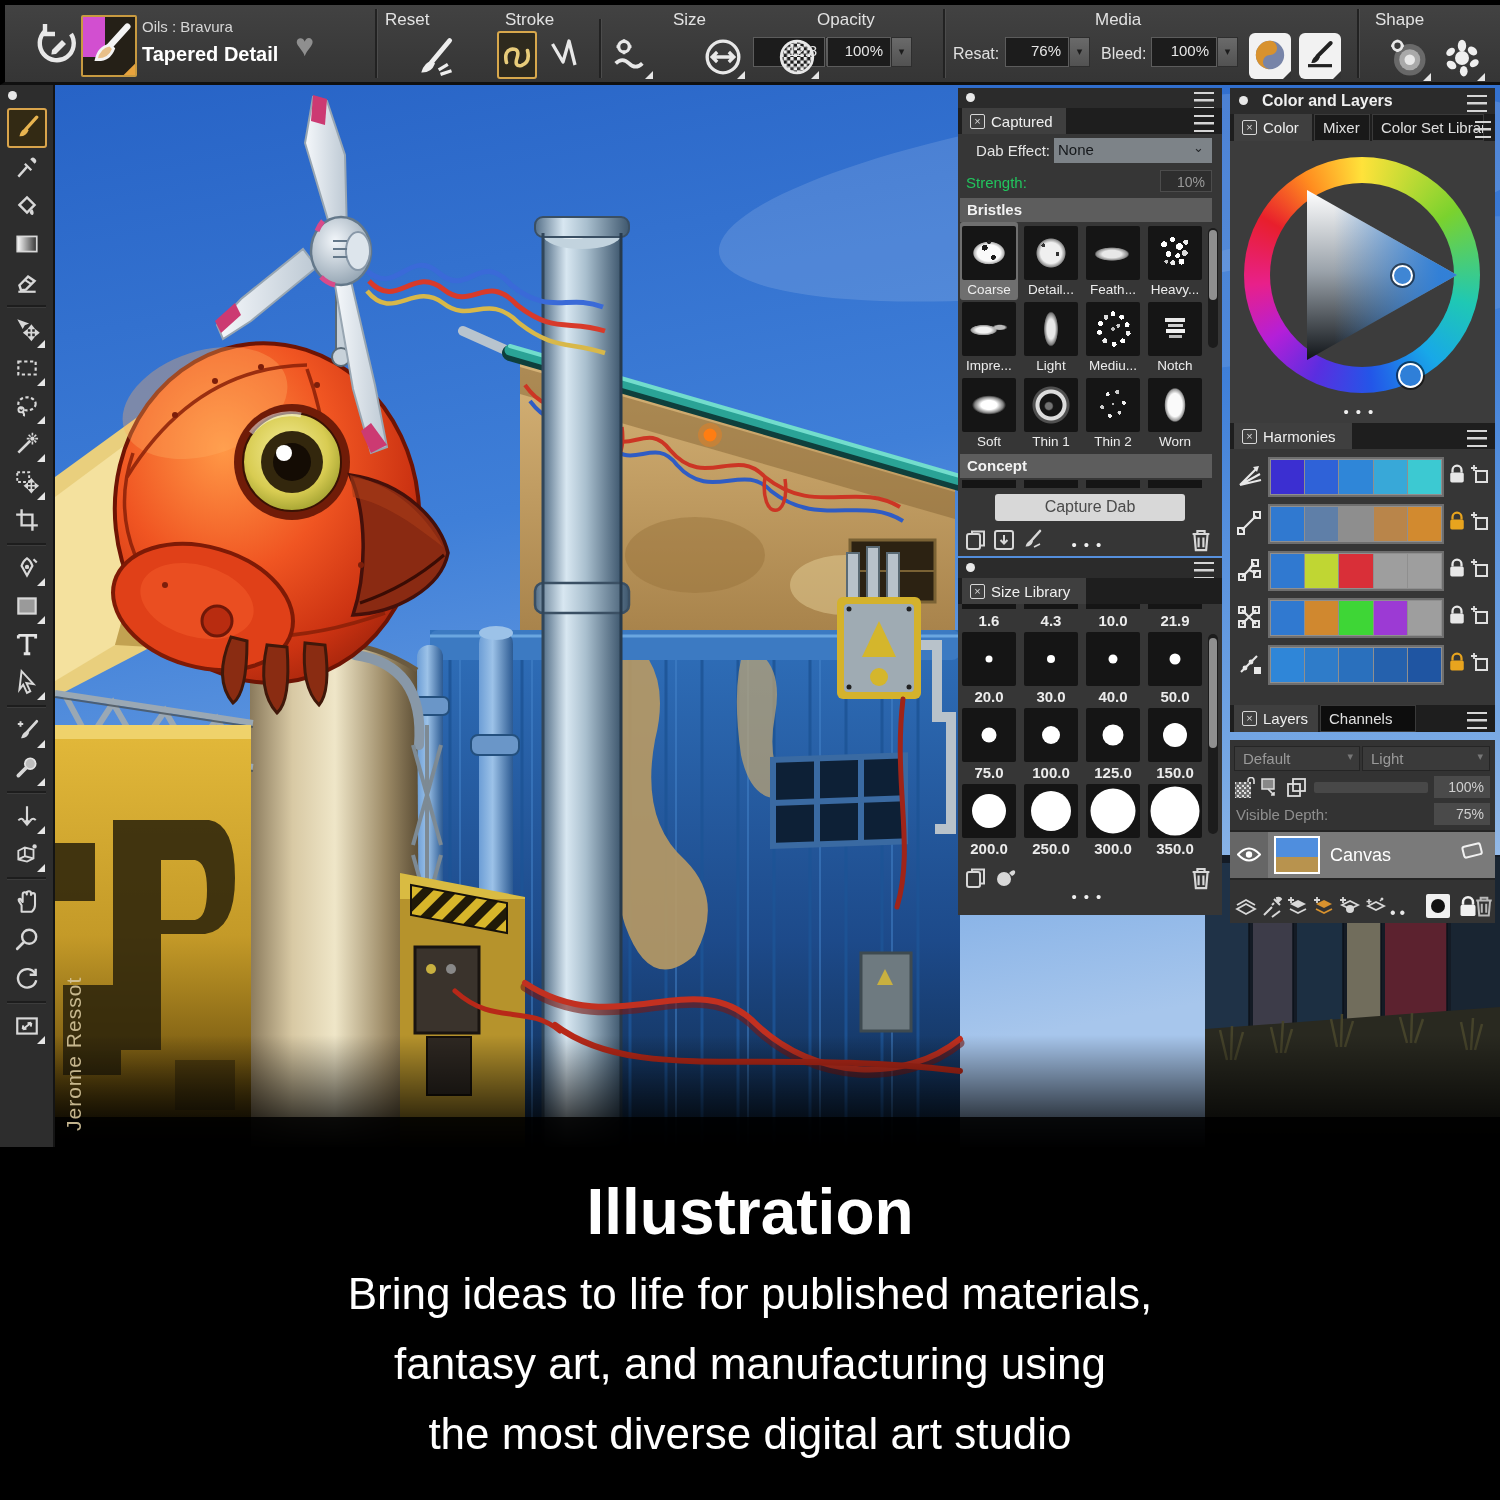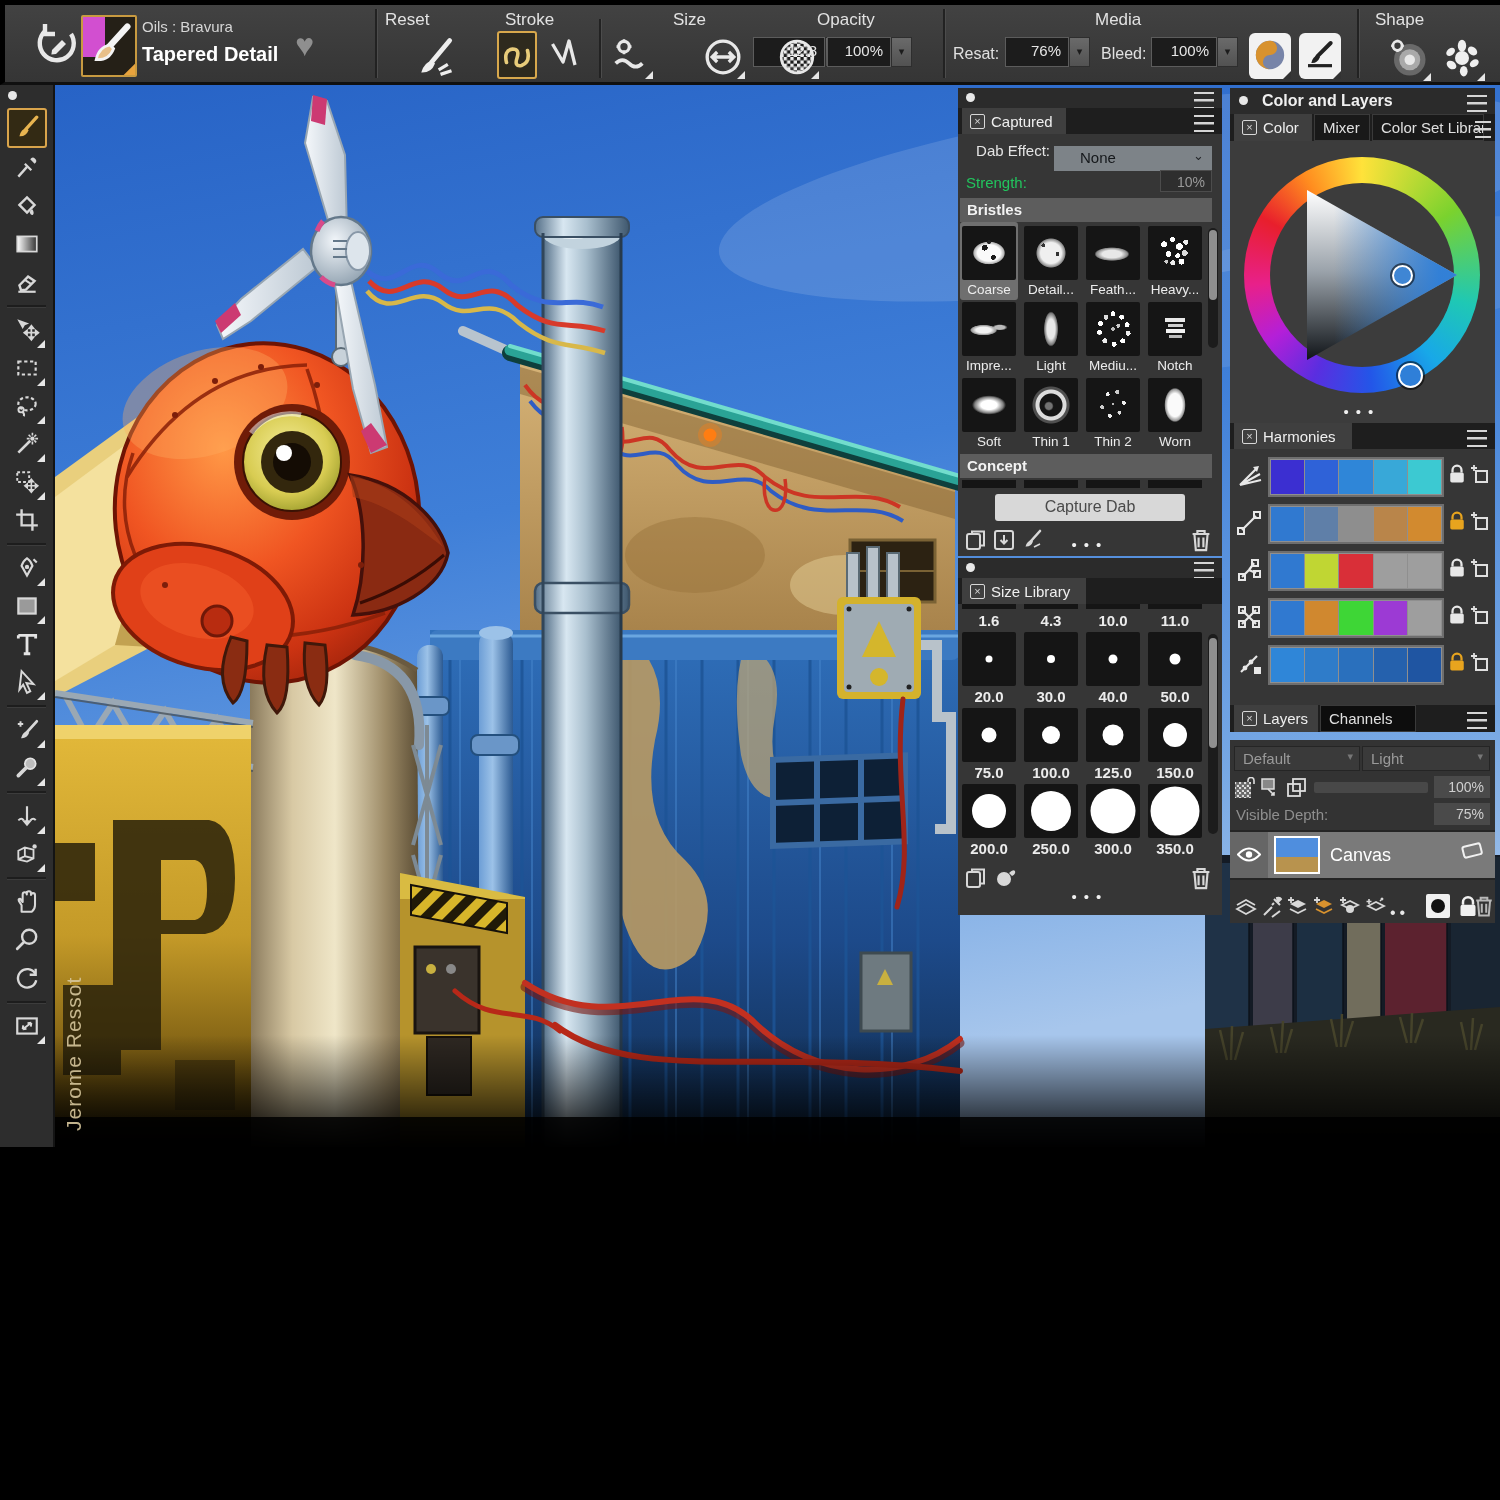--- a/index.html
+++ b/index.html
@@ -682,21 +682,21 @@
 </div>
 <div class="abs tabrow" style="left:958px;top:108px;width:264px;height:26px;">
   <div class="ptab" style="left:4px;width:104px;">
     <span class="xbox">×</span>
     <span>Captured</span>
   </div>
   <div class="ham abs" style="right:8px;top:7px;"></div>
 </div>
 <div class="abs pbody" style="left:958px;top:134px;width:264px;height:422px;">
   <div class="abs" style="left:4px;top:8px;width:88px;font-size:15px;color:#e4e4e4;text-align:right;">Dab Effect:</div>
-  <div class="abs" style="left:96px;top:12px;width:158px;height:25px;background:#7d8388;color:#15181b;font-size:15px;box-sizing:border-box;padding:3px 0 0 26px;">
+  <div class="abs" style="left:96px;top:4px;width:158px;height:25px;background:#7d8388;color:#15181b;font-size:15px;box-sizing:border-box;padding:3px 0 0 4px;">
     <span>None</span>
     <span class="abs" style="right:8px;top:2px;font-size:13px;color:#25282b;">⌄</span>
   </div>
   <div class="abs" style="left:8px;top:40px;font-size:15px;color:#22c55e;">Strength:</div>
   <div class="abs" style="left:202px;top:36px;width:52px;height:22px;background:#2e2e2e;border:1px solid #4c4c4c;color:#9a9a9a;font-size:14px;text-align:right;box-sizing:border-box;padding:3px 6px 0 0;">10%</div>
   <div class="secbar" style="left:2px;top:64px;width:252px;height:24px;">Bristles</div>
   <div class="sbar" style="right:4px;top:94px;height:120px;">
         <div class="sbthumb" style="top:2px;height:70px;"></div>
       </div>
 
@@ -791,21 +791,21 @@
   </div>
 </div>
 <div class="abs pbody" style="left:958px;top:604px;width:264px;height:311px;">
   <div class="abs" style="left:4px;top:0;width:54px;height:5px;background:#151515;"></div>
   <div class="abs" style="left:66px;top:0;width:54px;height:5px;background:#151515;"></div>
   <div class="abs" style="left:128px;top:0;width:54px;height:5px;background:#151515;"></div>
   <div class="abs" style="left:190px;top:0;width:54px;height:5px;background:#151515;"></div>
   <div class="dlab" style="left:4px;top:8px;font-size:15px;font-weight:bold;">1.6</div>
   <div class="dlab" style="left:66px;top:8px;font-size:15px;font-weight:bold;">4.3</div>
   <div class="dlab" style="left:128px;top:8px;font-size:15px;font-weight:bold;">10.0</div>
-  <div class="dlab" style="left:190px;top:8px;font-size:15px;font-weight:bold;">11.0</div>
+  <div class="dlab" style="left:190px;top:8px;font-size:15px;font-weight:bold;">21.9</div>
   <div class="dtile" style="left:4px;top:28px;">
         <span class="sdot" style="width:7px;height:7px;"></span>
       </div>
   <div class="dtile" style="left:66px;top:28px;">
         <span class="sdot" style="width:8px;height:8px;"></span>
       </div>
   <div class="dtile" style="left:128px;top:28px;">
         <span class="sdot" style="width:9px;height:9px;"></span>
       </div>
   <div class="dtile" style="left:190px;top:28px;">
@@ -1102,14 +1102,20 @@
     <svg class="abs" style="left:228px;top:2px" width="20px" height="24" viewBox="0 0 16 18">
           <path d="M4 8 V6 a4 4 0 0 1 8 0 V8" fill="none" stroke="#f0f0f0" stroke-width="2"></path>
           <rect x="2" y="8" width="12" height="9" rx="1.5" fill="#f0f0f0"></rect>
         </svg>
     <svg class="abs" style="left:244px;top:2px" width="20" height="24" viewBox="0 0 18 20">
           <path d="M2 5 h14 M6 5 V2.5 h6 V5 M3.5 5 l1.2 13.5 h8.6 L14.5 5 M7 8 v8 M11 8 v8" fill="none" stroke="#b8b8b8" stroke-width="1.8"></path>
         </svg>
   </div>
 </div>
 
+<div id="footer" class="abs">
+  <div id="ftitle">Illustration</div>
+  <div class="fline" style="top:122px;">Bring ideas to life for published materials,</div>
+  <div class="fline" style="top:192px;">fantasy art, and manufacturing using</div>
+  <div class="fline" style="top:262px;">the most diverse digital art studio</div>
+</div>
 
 </div>
 
 </body></html>

